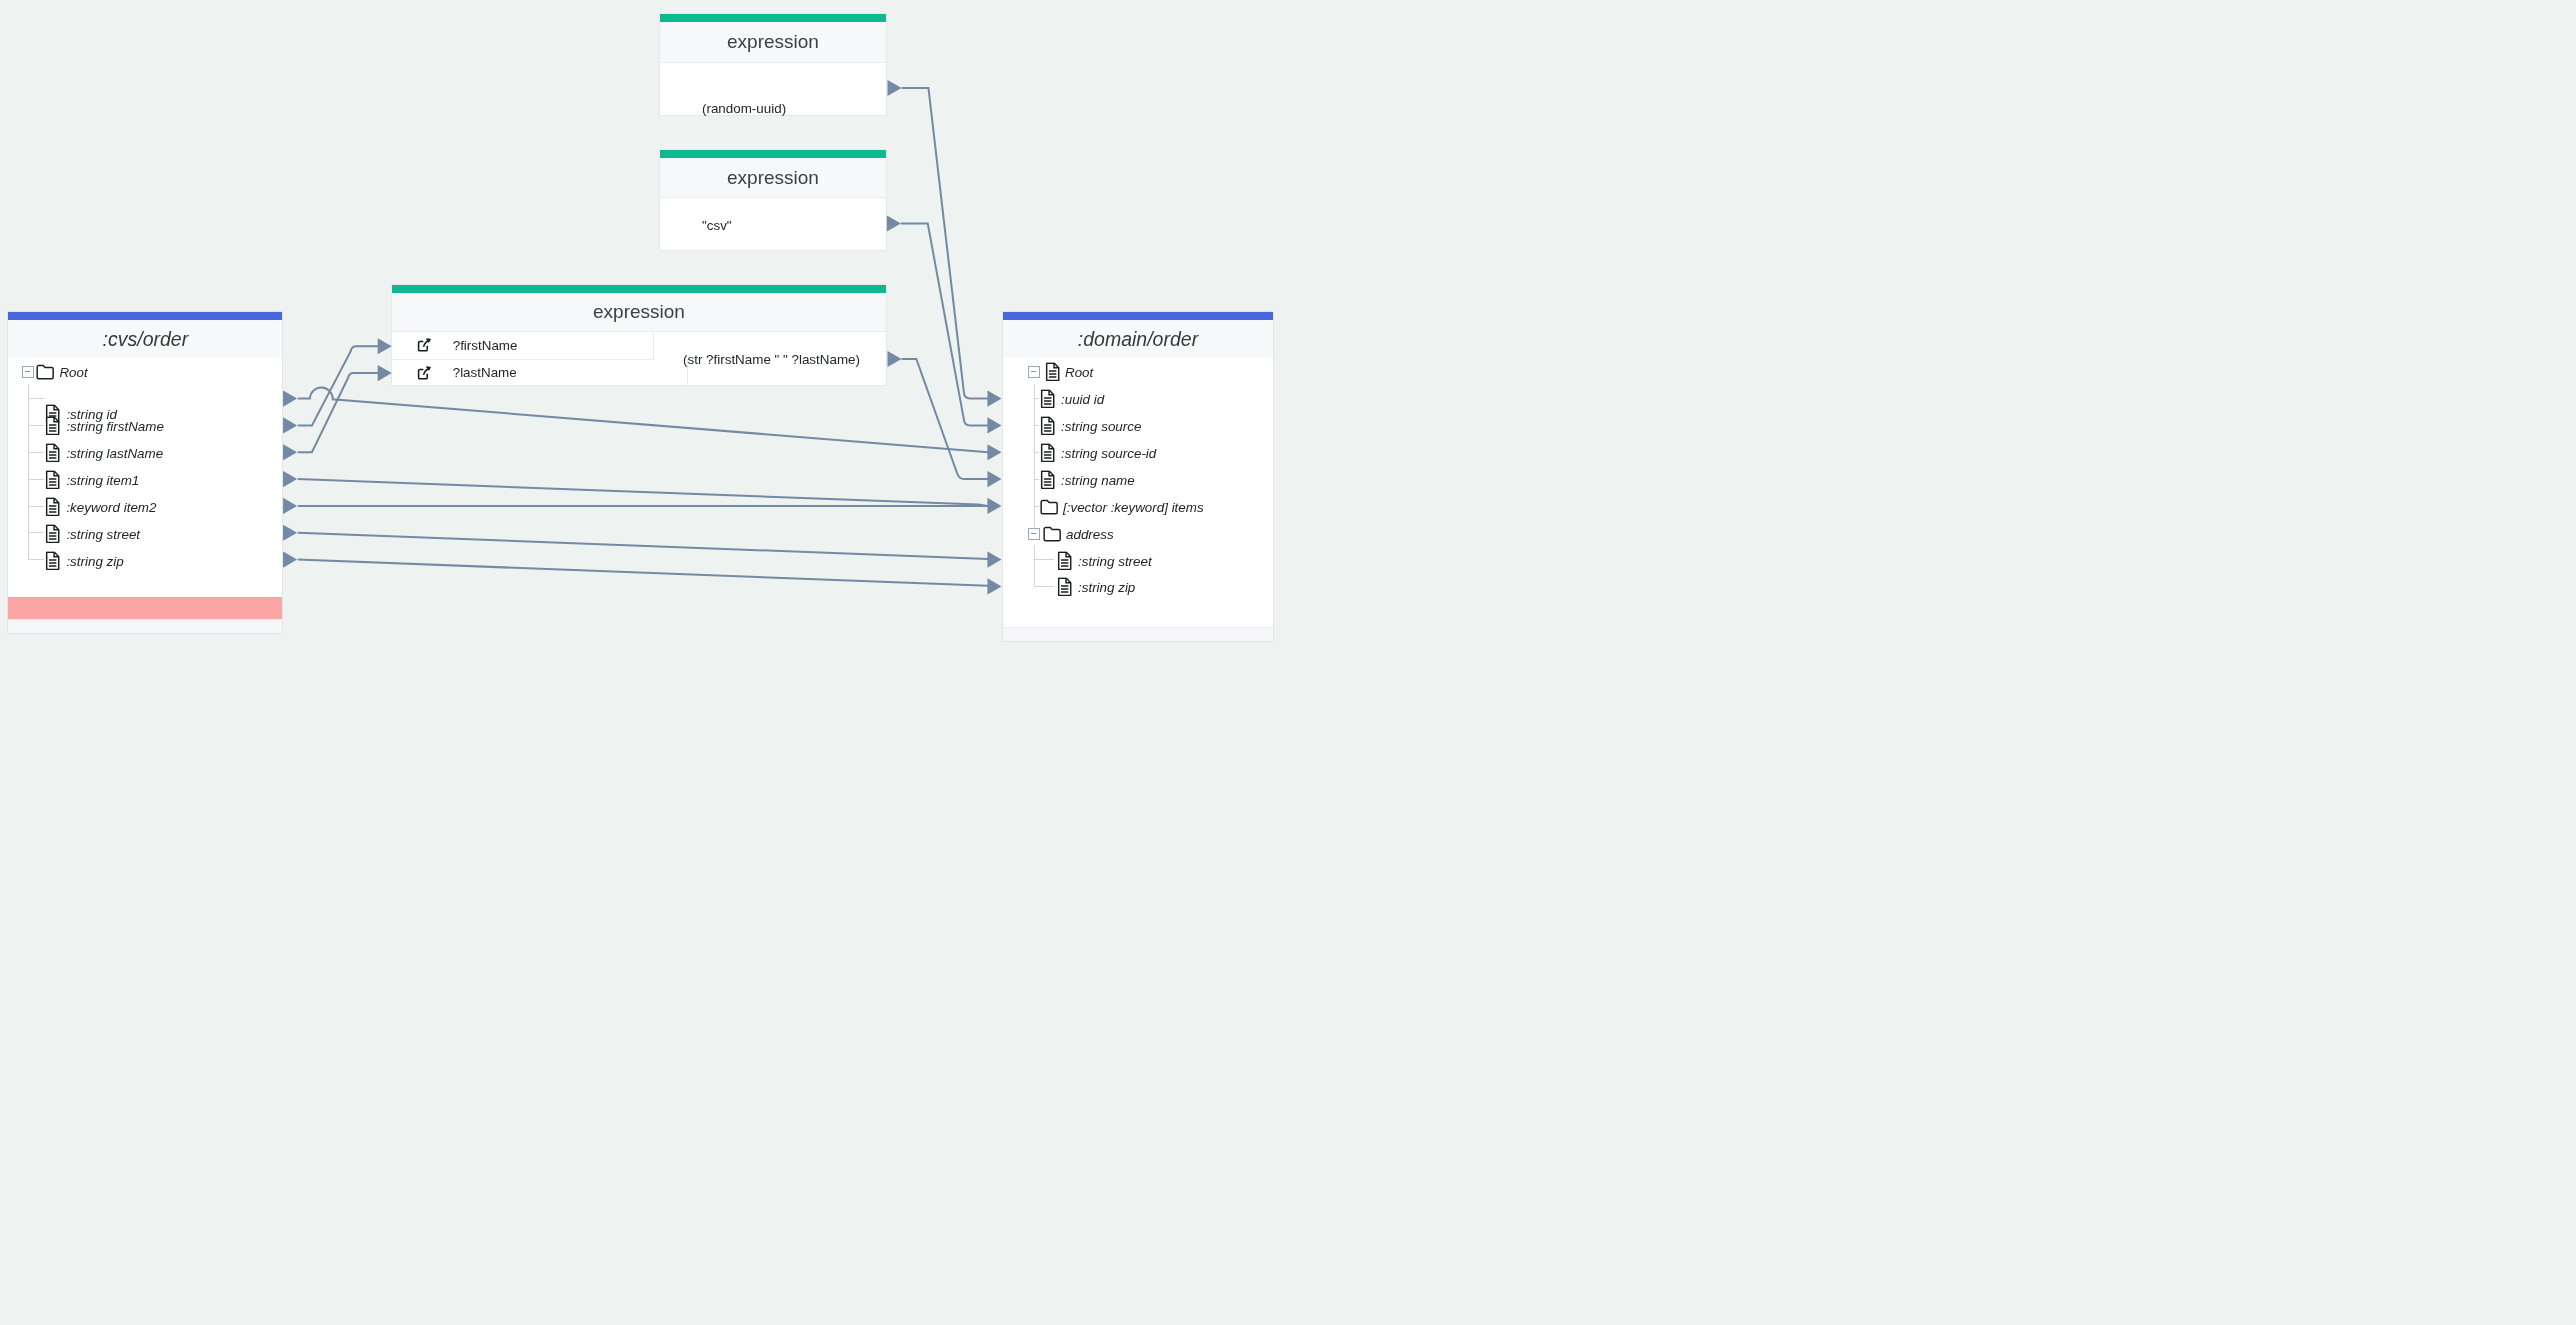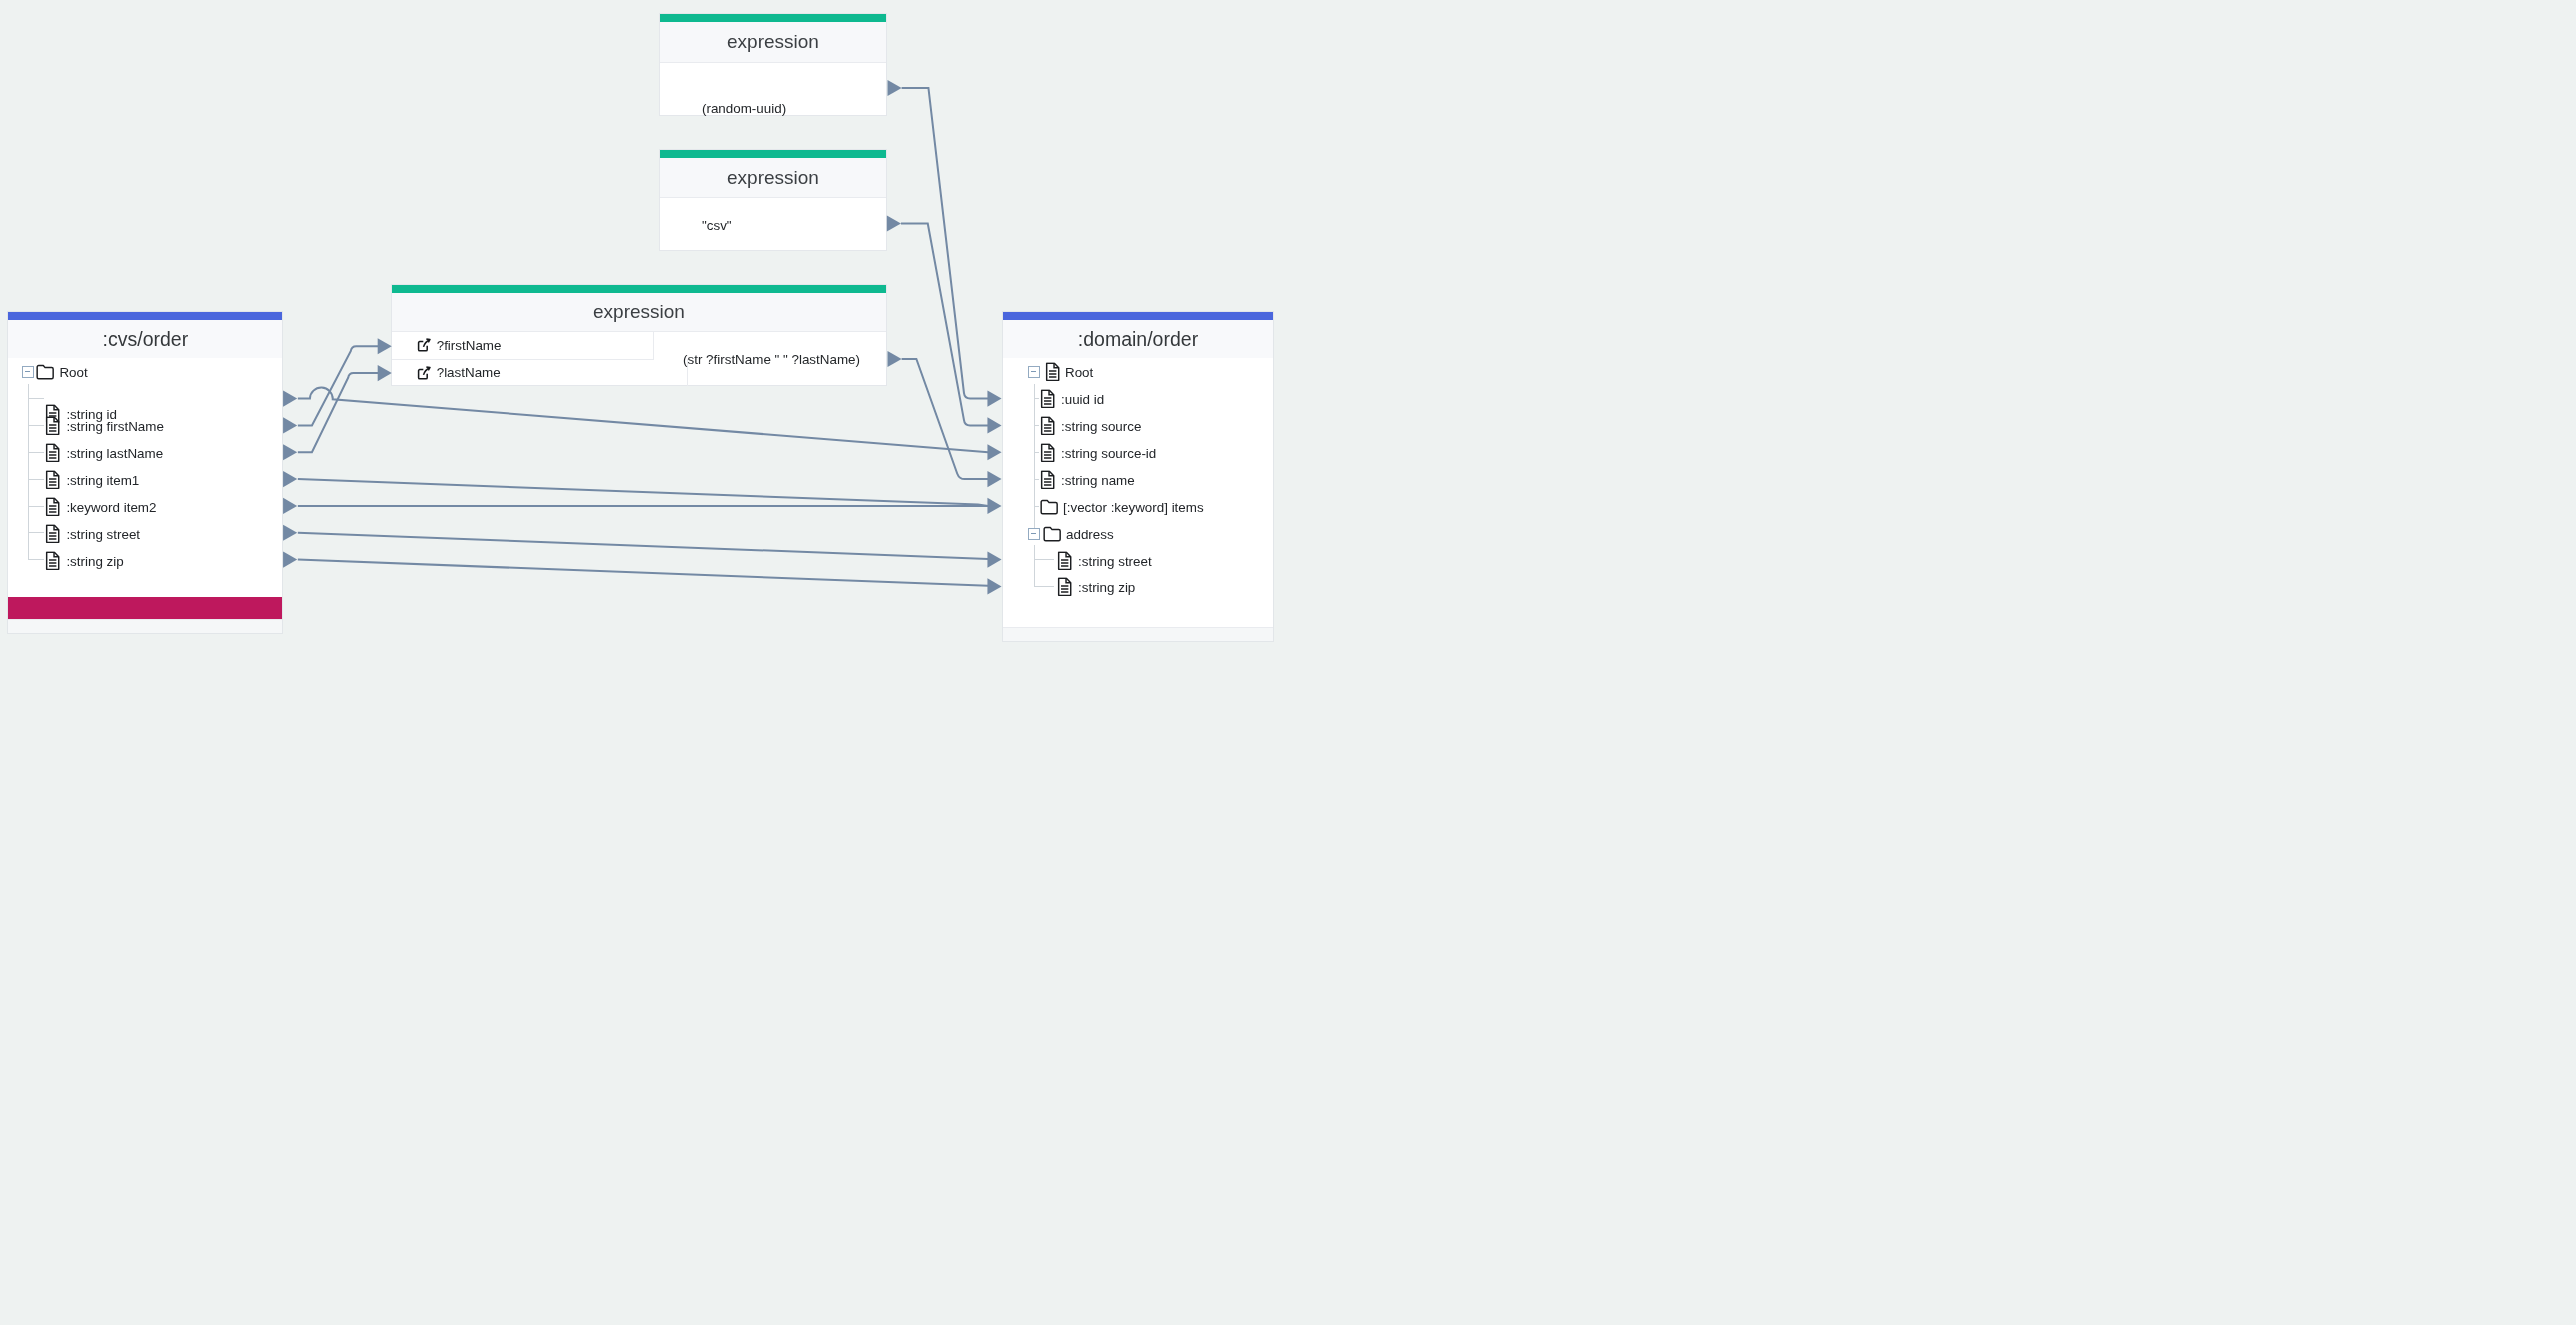--- a/index.html
+++ b/index.html
@@ -1,19 +1,19 @@
 <!DOCTYPE html>
 <html style="font-size:10.7px"><head>
 <meta charset="utf-8">
 <style>
   html,body{margin:0;padding:0;background:#eef2f1;}
   .stage{position:relative;width:1288px;height:663px;background:#eef2f1;overflow:hidden;
          font-family:"Liberation Sans", sans-serif;}
   
-  .panel{position:absolute;background:#be185d;border:0.7px solid #e2e6e9;box-sizing:border-box;}
+  .panel{position:absolute;background:#fca5a5;border:0.7px solid #e2e6e9;box-sizing:border-box;font-style:italic;}
   .pbar{position:absolute;left:0;top:0;width:100%;height:8px;}
   .phead{position:absolute;left:0;top:8px;width:100%;height:38px;background:#f8f9fb;
          border-bottom:0.7px solid #e9ebef;display:flex;align-items:center;justify-content:center;
          font-size:19.5px;color:#34383b;}
   .pbody{position:absolute;left:0;width:100%;background:#fff;}
   .pfoot{position:absolute;left:0;bottom:0;width:100%;background:#f5f7f8;border-top:0.7px solid #e9ebef;}
   
   .trow{position:absolute;left:0;width:100%;height:27px;}
   .tlabel{position:absolute;top:50%;transform:translateY(-50%);font-size:13.4px;color:#222529;white-space:nowrap;}
   .ticon{position:absolute;top:50%;transform:translateY(-50%);line-height:0;}
@@ -21,21 +21,21 @@
             border:1.3px solid #93aac1;box-sizing:border-box;}
   .expander .minus{position:absolute;left:2px;top:4px;width:5.4px;height:1.3px;background:#7d99b5;}
   .tline{position:absolute;background:#cfd5da;}
   
   .expr{position:absolute;background:#fff;border:0.7px solid #e4e7eb;box-sizing:border-box;}
   .ebar{position:absolute;left:0;top:0;width:100%;height:8px;}
   .ehead{position:absolute;left:0;top:8px;width:100%;background:#f7f8fa;border-bottom:0.7px solid #e9ebef;
          display:flex;align-items:center;justify-content:center;font-size:19px;color:#3b3f43;}
   .ebody{position:absolute;left:0;width:100%;display:flex;align-items:center;
          font-size:13.4px;color:#232629;}
-  .erow{position:absolute;display:flex;align-items:center;font-size:13.4px;color:#232629;box-sizing:border-box;}
+  .erow{position:absolute;display:flex;align-items:center;font-size:13.4px;color:#232629;box-sizing:border-box;gap:16px;}
   
   svg.wires{position:absolute;left:0;top:0;pointer-events:none;}
   .wire{fill:none;stroke:#7389a4;stroke-width:3;}
   .port{fill:#7389a4;stroke:none;}
 </style>
 </head>
 <body>
 
 <div class="stage">
 

